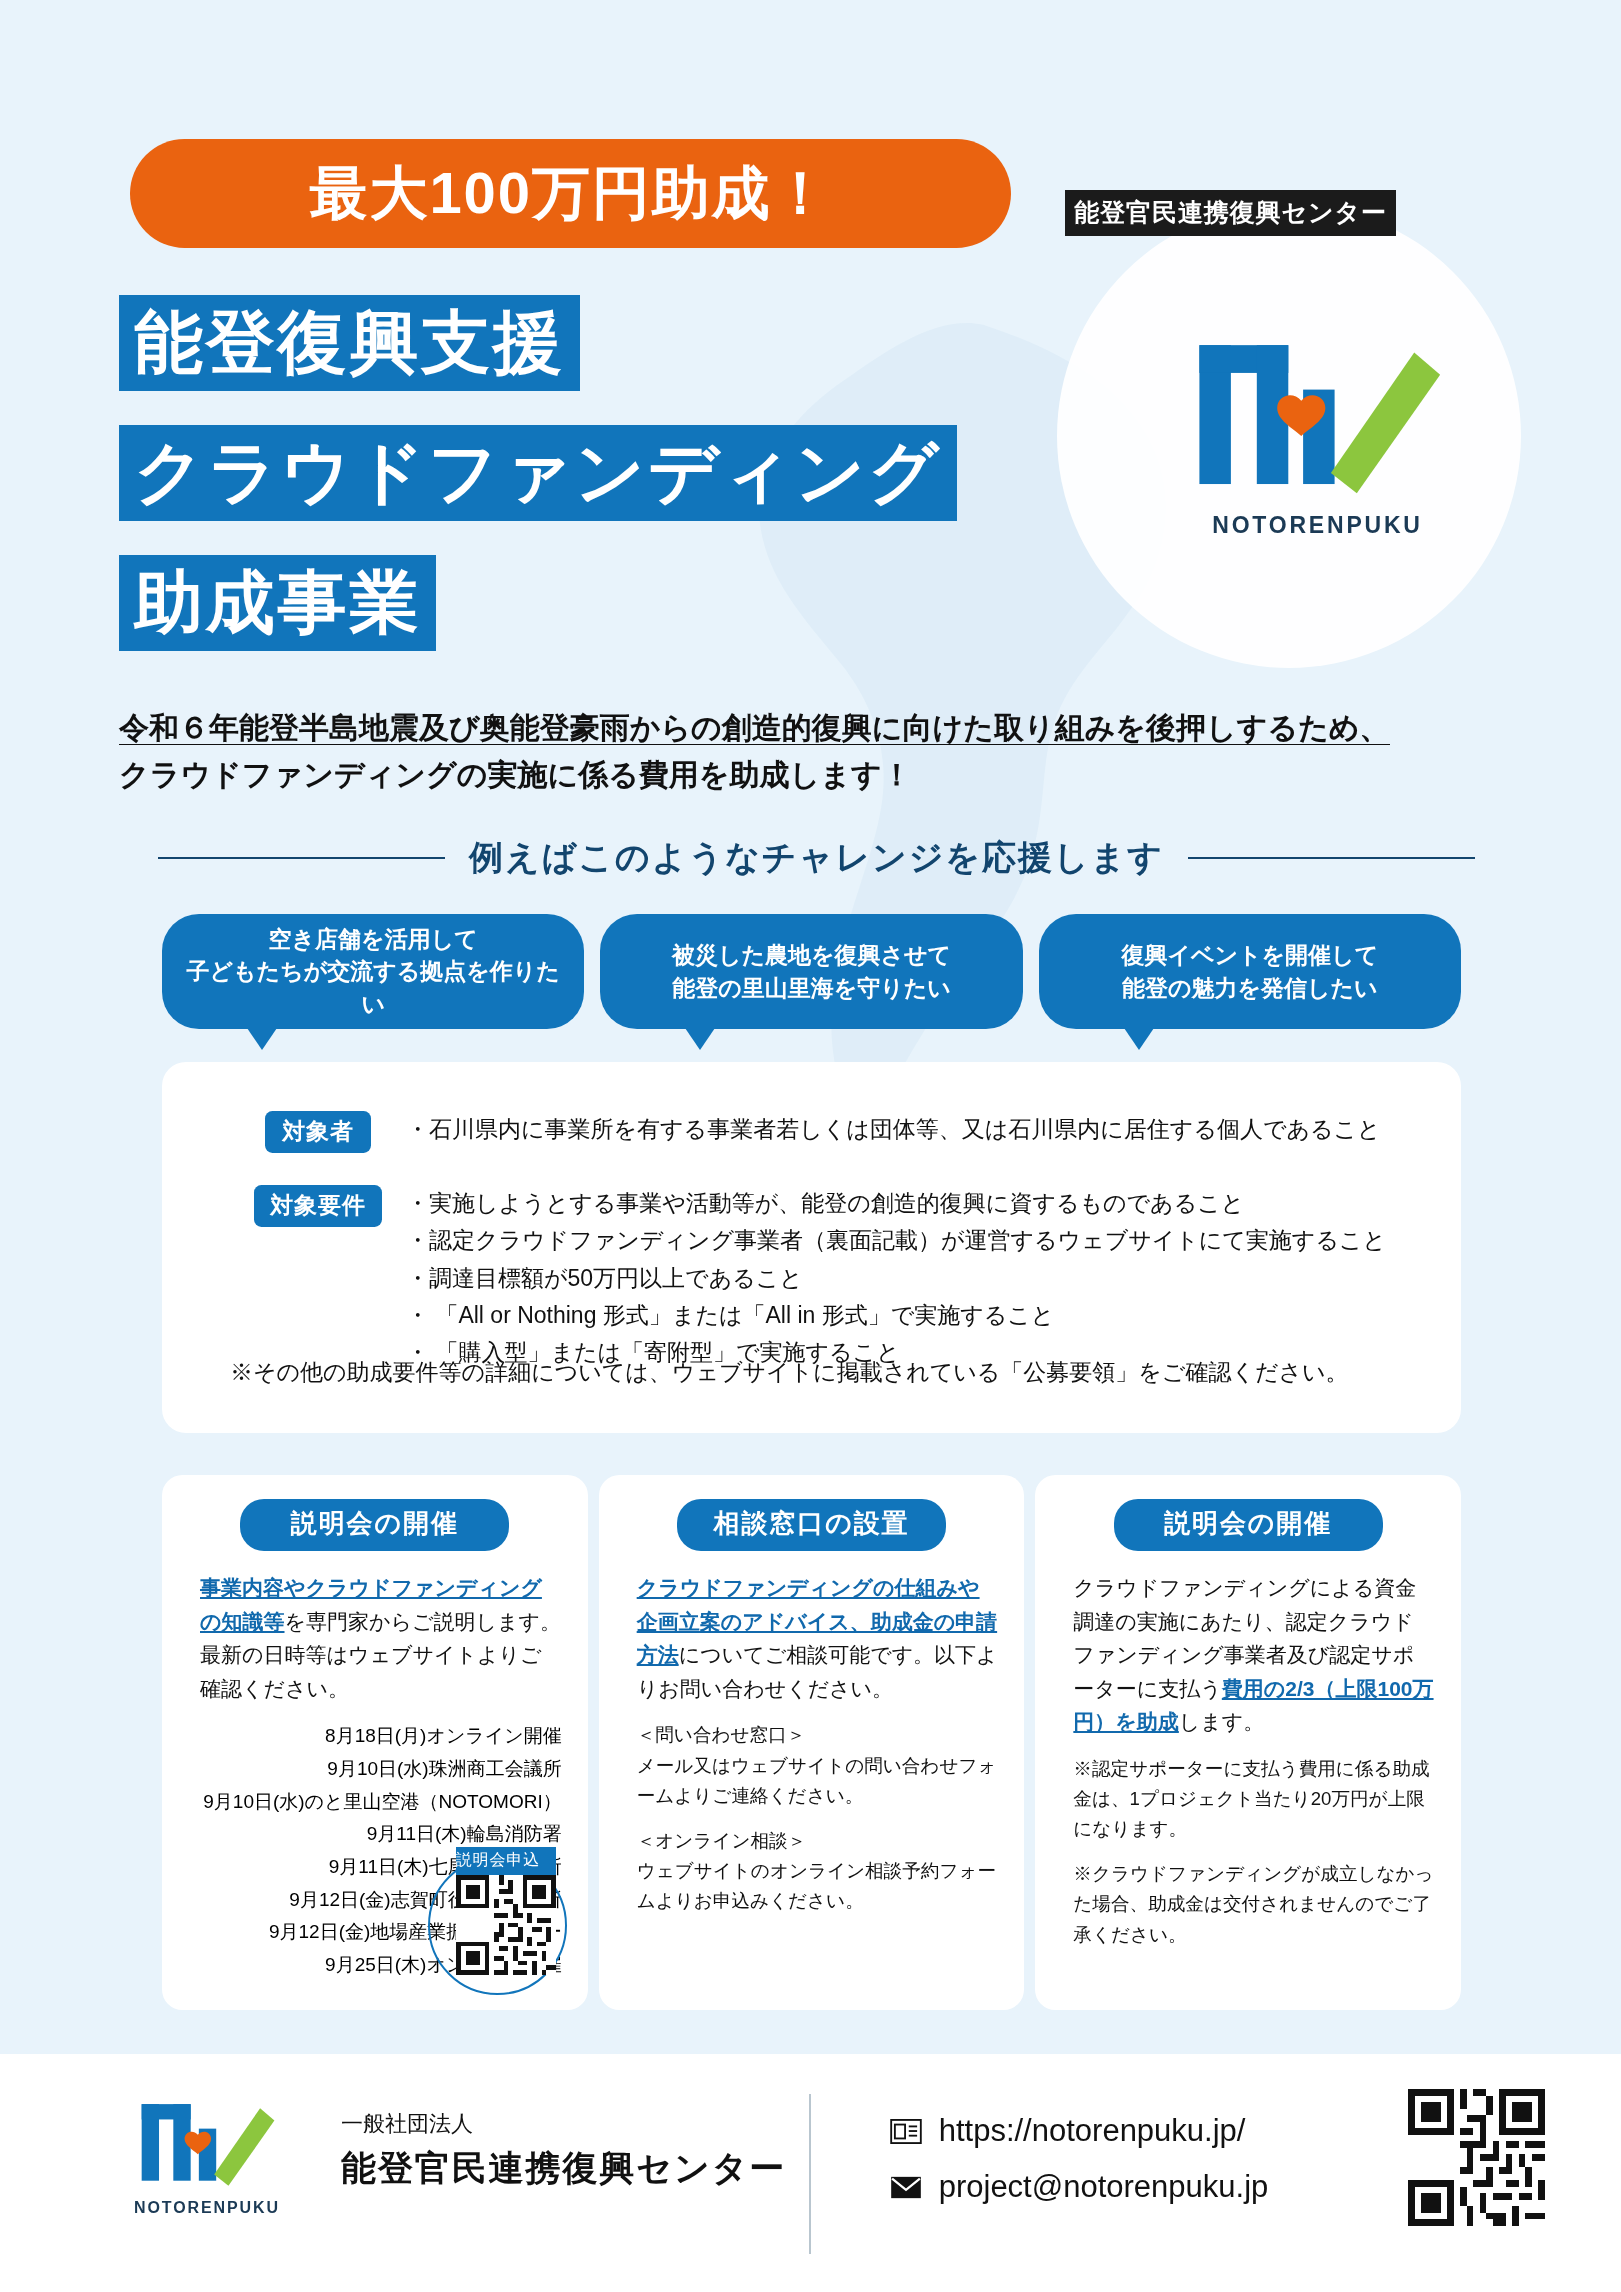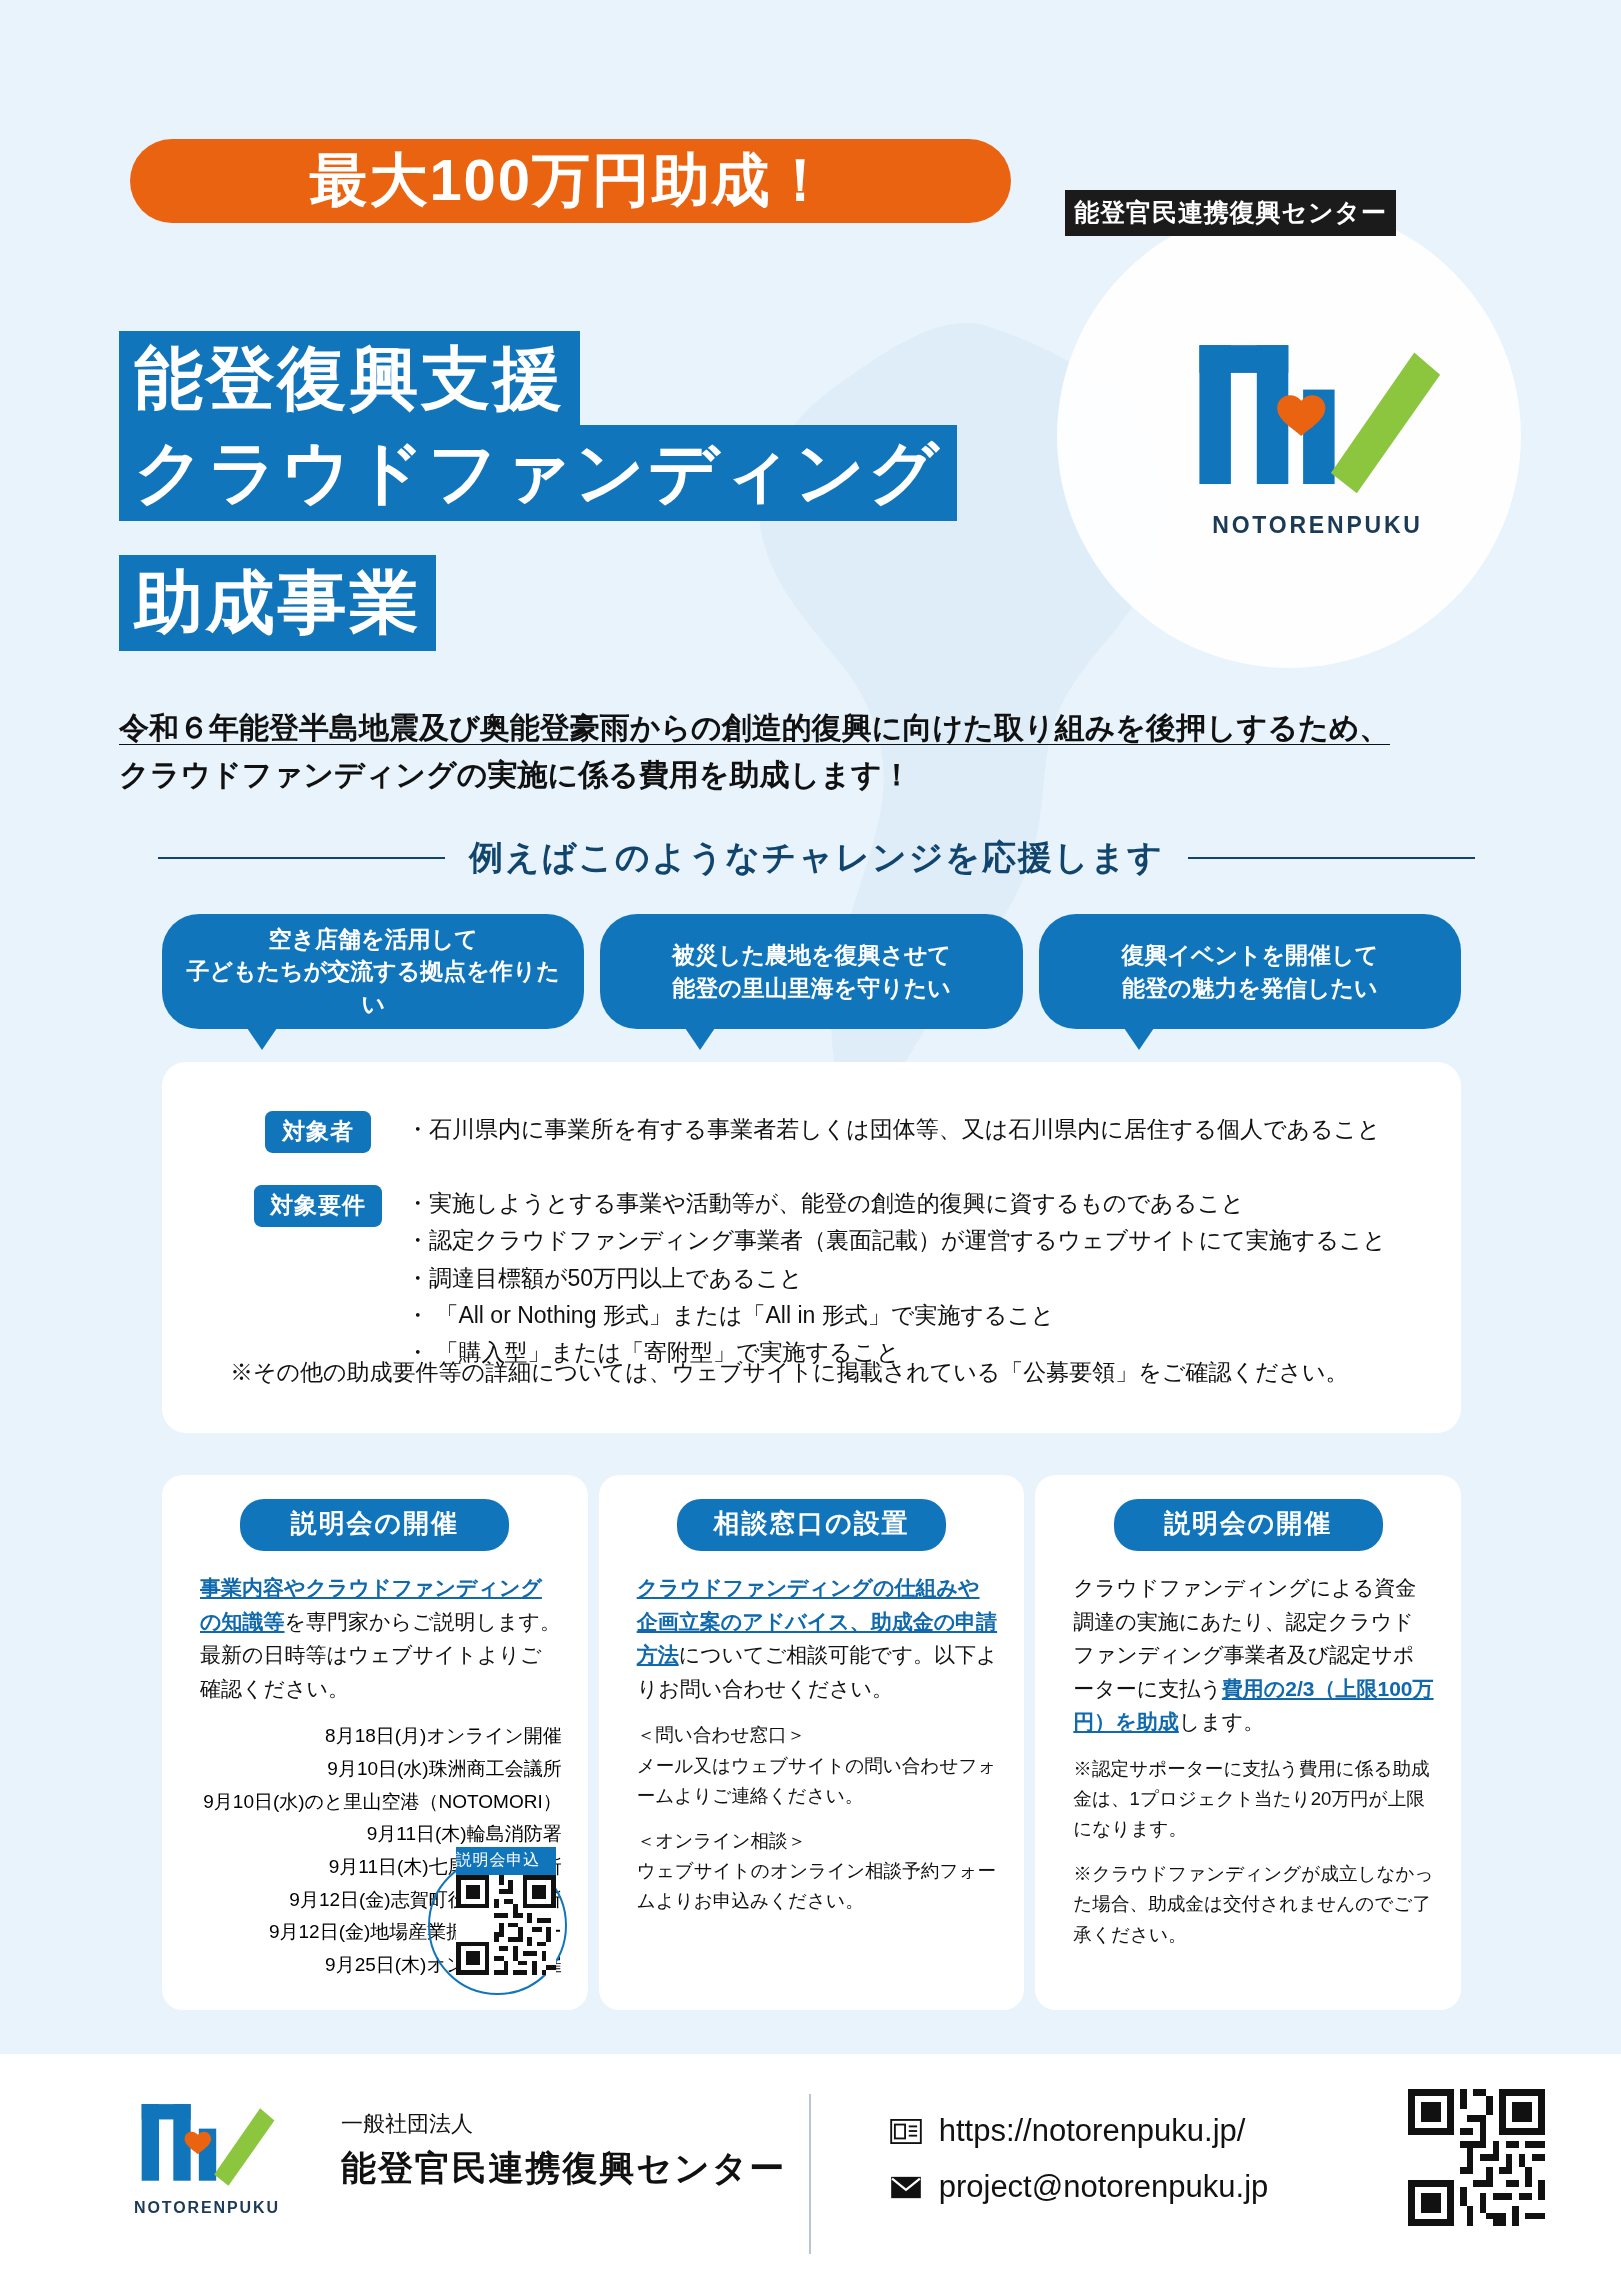--- a/index.html
+++ b/index.html
@@ -31,21 +31,21 @@
     left: 1057px; top: 204px;
     width: 464px; height: 464px;
     border-radius: 50%;
     background: #ffffff;
     opacity: 0.92;
   }
   
   .hero-badge {
     position: absolute;
     left: 130px; top: 139px;
-    width: 881px; height: 84px;
+    width: 881px; height: 109px;
     background: #ea6310;
     border-radius: 55px;
     display: flex; align-items: center; justify-content: center;
   }
   .hero-badge span {
     color: #ffffff;
     font-size: 58px;
     font-weight: bold;
     letter-spacing: 1.9px;
   }
@@ -61,21 +61,21 @@
   }
   .title-line {
     position: absolute;
     background: #1175bb;
     color: #ffffff;
     font-weight: bold;
     letter-spacing: 2.8px;
     display: flex; align-items: center;
     padding: 0 15px;
   }
-  .title-1 { left: 119px; top: 295px; height: 96px; font-size: 69px; margin-top: 36px; }
+  .title-1 { left: 119px; top: 295px; height: 96px; font-size: 69px; }
   .title-2 { left: 119px; top: 425px; height: 96px; font-size: 69px; }
   .title-3 { left: 119px; top: 555px; height: 96px; font-size: 69px; }
 
   
   .logo-main {
     position: absolute;
     left: 1192px; top: 334px;
     width: 250px; height: 176px;
   }
   .logo-caption {

